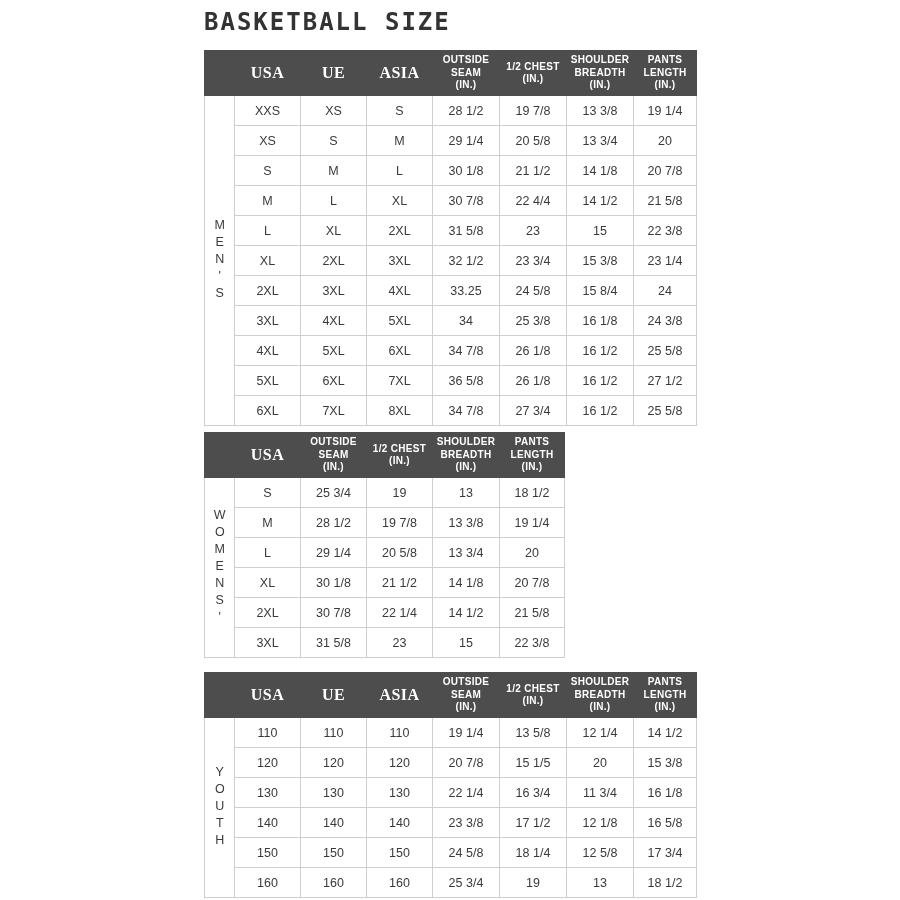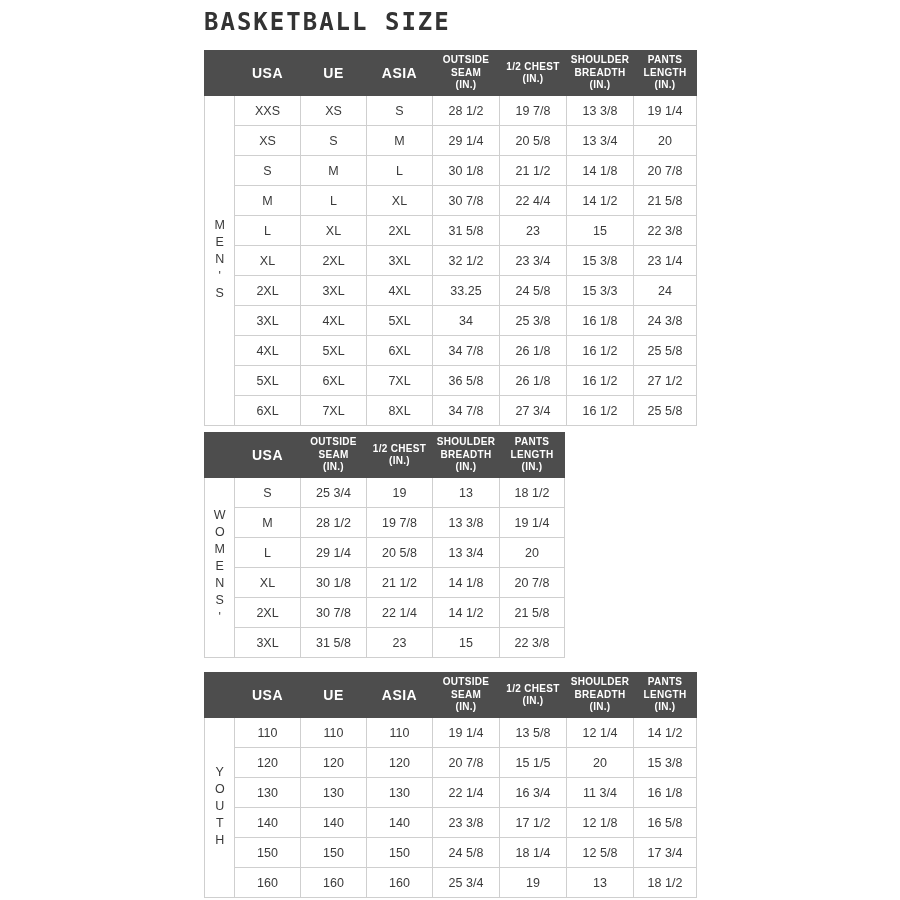--- a/index.html
+++ b/index.html
@@ -51,22 +51,23 @@
     font-weight: bold;
     height: 44px;
     line-height: 1.15;
   }
   table.size-table thead th.hdr-blank {
     background: #4d4d4d;
     border: 1px solid #4d4d4d;
   }
   table.size-table thead th .hdr-main {
     display: block;
-    font-size: 14px;
+    font-size: 16px;
     letter-spacing: 0.5px;
+    font-family: Liberation Serif, serif;
   }
   table.size-table thead th .hdr-small {
     display: block;
     font-size: 10px;
     letter-spacing: 0.3px;
     line-height: 1.25;
   }
   table.size-table tbody td {
     height: 29px;
   }
@@ -233,21 +234,21 @@
         <td>23 3/4</td>
         <td>15 3/8</td>
         <td>23 1/4</td>
       </tr>
       <tr>
         <td>2XL</td>
         <td>3XL</td>
         <td>4XL</td>
         <td>33.25</td>
         <td>24 5/8</td>
-        <td>15 3/3</td>
+        <td>15 8/4</td>
         <td>24</td>
       </tr>
       <tr>
         <td>3XL</td>
         <td>4XL</td>
         <td>5XL</td>
         <td>34</td>
         <td>25 3/8</td>
         <td>16 1/8</td>
         <td>24 3/8</td>

